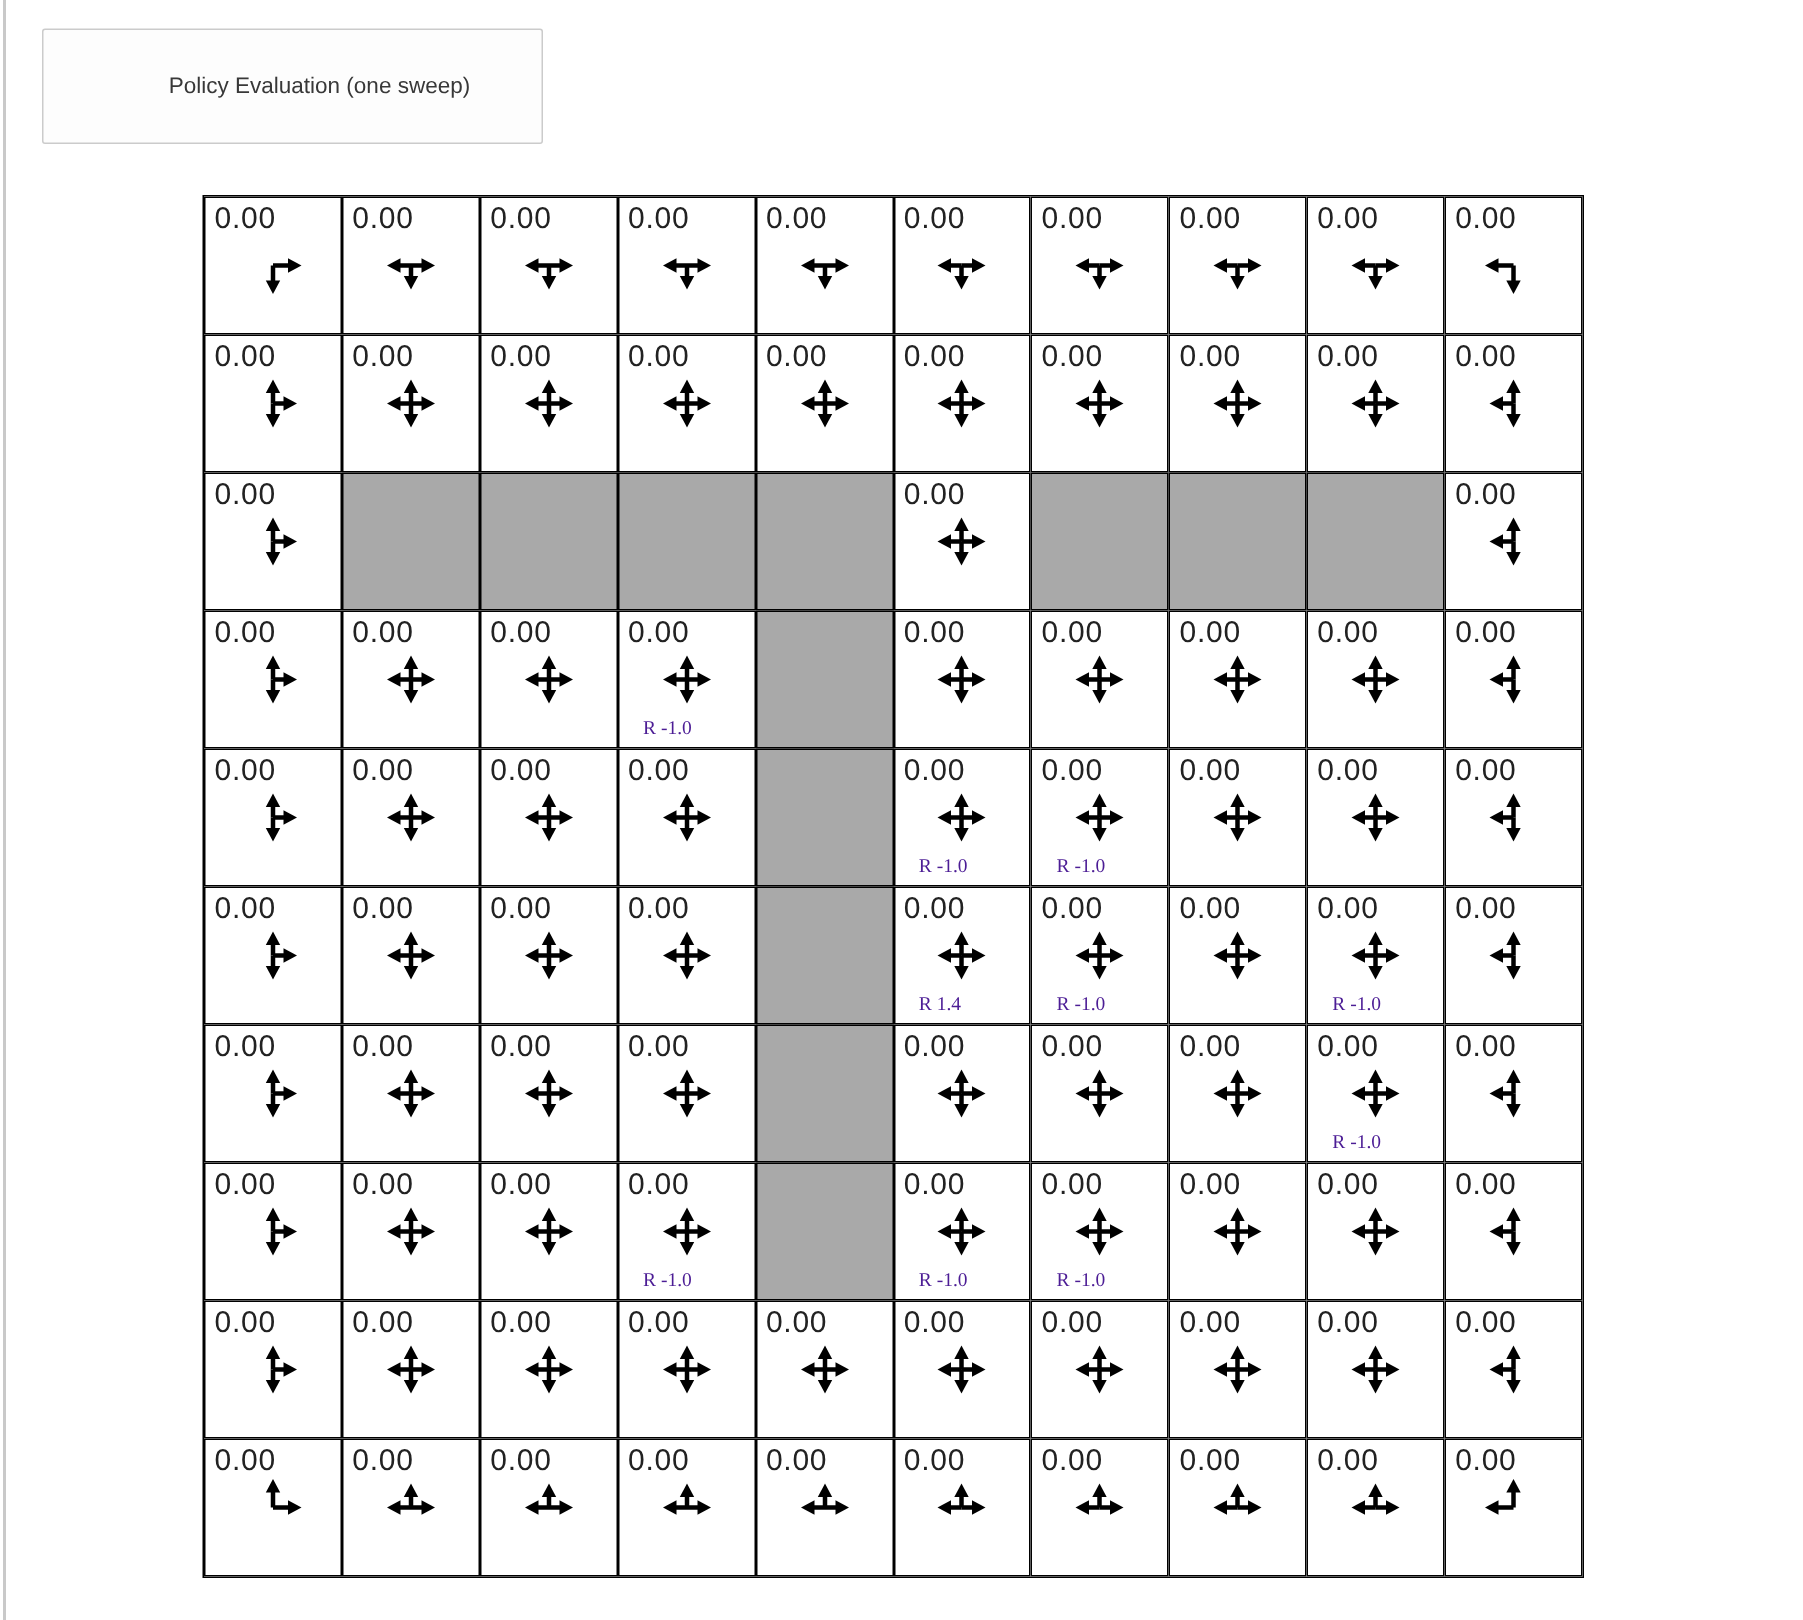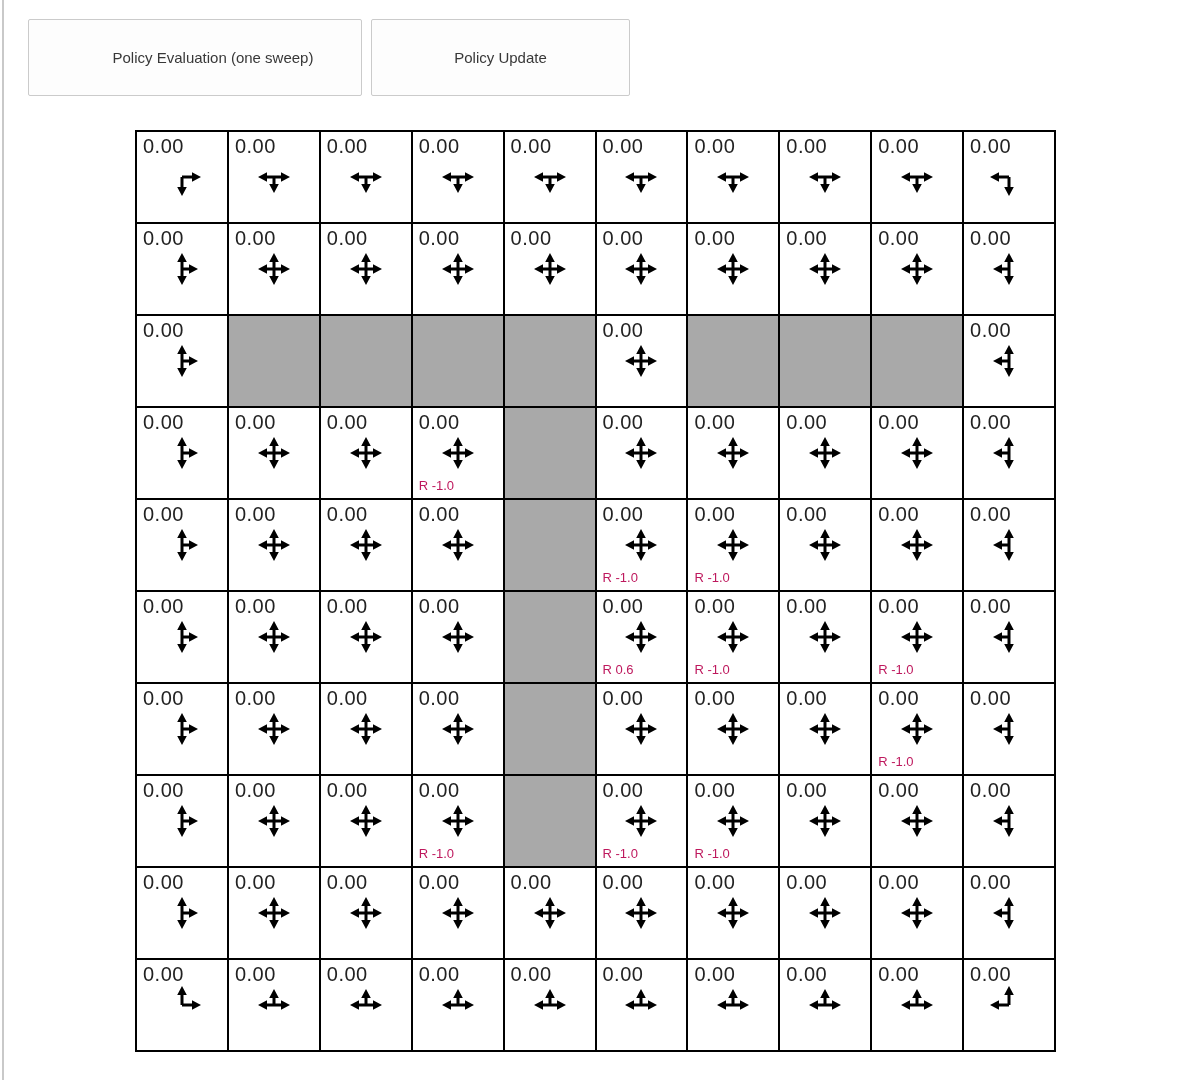--- a/index.html
+++ b/index.html
@@ -23,31 +23,30 @@
     position:absolute;left:135px;top:130px;width:921px;height:922px;
     display:grid;grid-template-columns:repeat(10,1fr);grid-template-rows:repeat(10,1fr);
     border:1px solid #000;box-sizing:border-box;background:#ffffff;
   }
   .cell{position:relative;border:1px solid #000;box-sizing:border-box;background:#ffffff;}
   .cell.wall{background:#a9a9a9;}
   .val{
     position:absolute;top:3px;left:6px;font-size:20px;line-height:22px;color:#222222;
     letter-spacing:0.5px;white-space:nowrap;
   }
-  .rew{position:absolute;bottom:5px;left:6px;font-size:13px;color:#be185d;white-space:nowrap;}
+  .rew{position:absolute;bottom:5px;left:16px;font-size:13px;color:#4c1d95;white-space:nowrap;font-family:Liberation Serif, serif;}
   .arrows{position:absolute;left:50%;top:50%;transform:translate(-50%,-50%);}
 </style>
 </head>
 <body>
 
 <div class="window-edge"></div>
 
 <div class="toolbar">
     <button class="tb-btn">Policy Evaluation (one sweep)</button>
-    <button class="tb-btn">Policy Update</button>
   </div>
 
 <div class="gridworld">
     <div class="cell">
       <div class="val" style="color: rgb(34, 34, 34);">0.00</div>
       <svg viewBox="-22 -22 44 44" width="44" height="44" class="arrows">
         <line x1="0" y1="0" x2="11" y2="0" stroke="#000000" stroke-width="3"></line>
         <polygon points="19,0 10,4.8 10,-4.8" fill="#000000"></polygon>
         <line x1="0" y1="0" x2="0" y2="11" stroke="#000000" stroke-width="3"></line>
         <polygon points="0,19 -4.8,10 4.8,10" fill="#000000"></polygon>
@@ -605,21 +604,21 @@
       <svg viewBox="-22 -22 44 44" width="44" height="44" class="arrows">
         <line x1="0" y1="0" x2="0" y2="-8" stroke="#000000" stroke-width="3"></line>
         <polygon points="0,-16 4.8,-7 -4.8,-7" fill="#000000"></polygon>
         <line x1="0" y1="0" x2="0" y2="8" stroke="#000000" stroke-width="3"></line>
         <polygon points="0,16 -4.8,7 4.8,7" fill="#000000"></polygon>
         <line x1="0" y1="0" x2="-8" y2="0" stroke="#000000" stroke-width="3"></line>
         <polygon points="-16,0 -7,-4.8 -7,4.8" fill="#000000"></polygon>
         <line x1="0" y1="0" x2="8" y2="0" stroke="#000000" stroke-width="3"></line>
         <polygon points="16,0 7,4.8 7,-4.8" fill="#000000"></polygon>
       </svg>
-      <div class="rew">R 0.6</div>
+      <div class="rew">R 1.4</div>
     </div>
     <div class="cell">
       <div class="val" style="color: rgb(34, 34, 34);">0.00</div>
       <svg viewBox="-22 -22 44 44" width="44" height="44" class="arrows">
         <line x1="0" y1="0" x2="0" y2="-8" stroke="#000000" stroke-width="3"></line>
         <polygon points="0,-16 4.8,-7 -4.8,-7" fill="#000000"></polygon>
         <line x1="0" y1="0" x2="0" y2="8" stroke="#000000" stroke-width="3"></line>
         <polygon points="0,16 -4.8,7 4.8,7" fill="#000000"></polygon>
         <line x1="0" y1="0" x2="-8" y2="0" stroke="#000000" stroke-width="3"></line>
         <polygon points="-16,0 -7,-4.8 -7,4.8" fill="#000000"></polygon>

